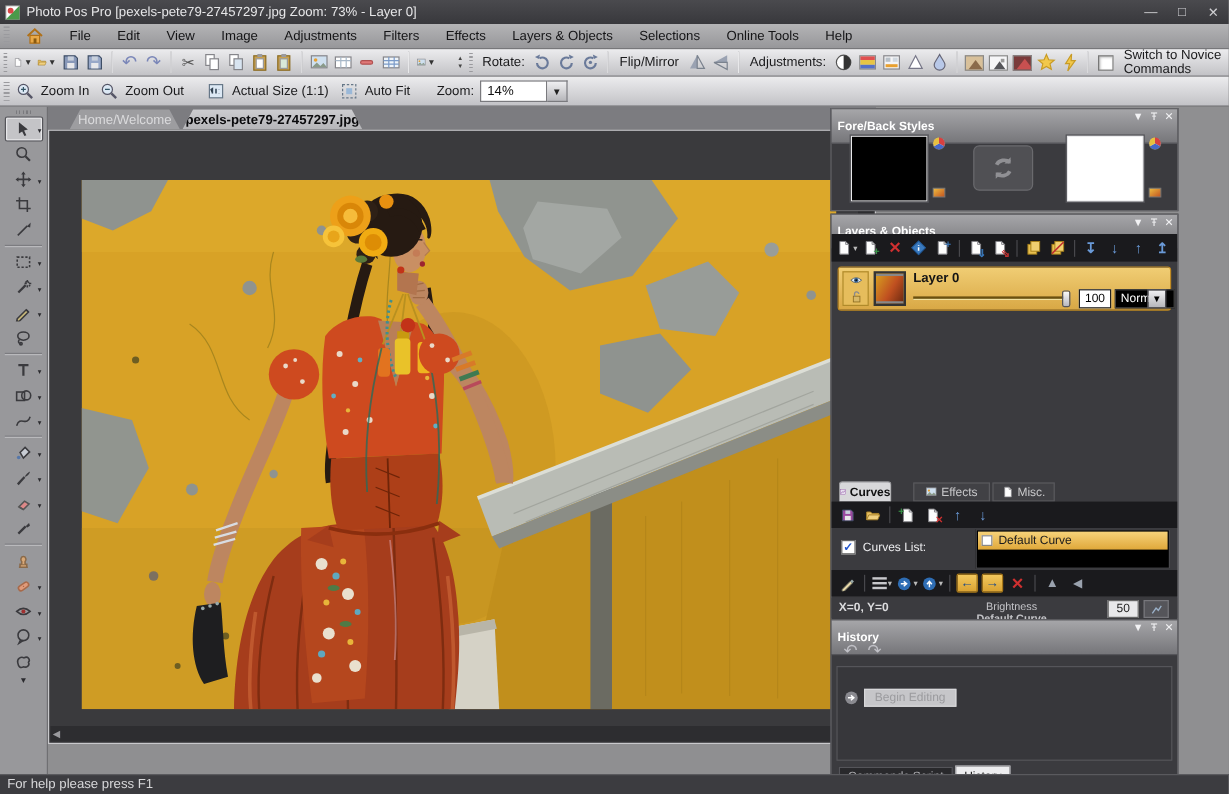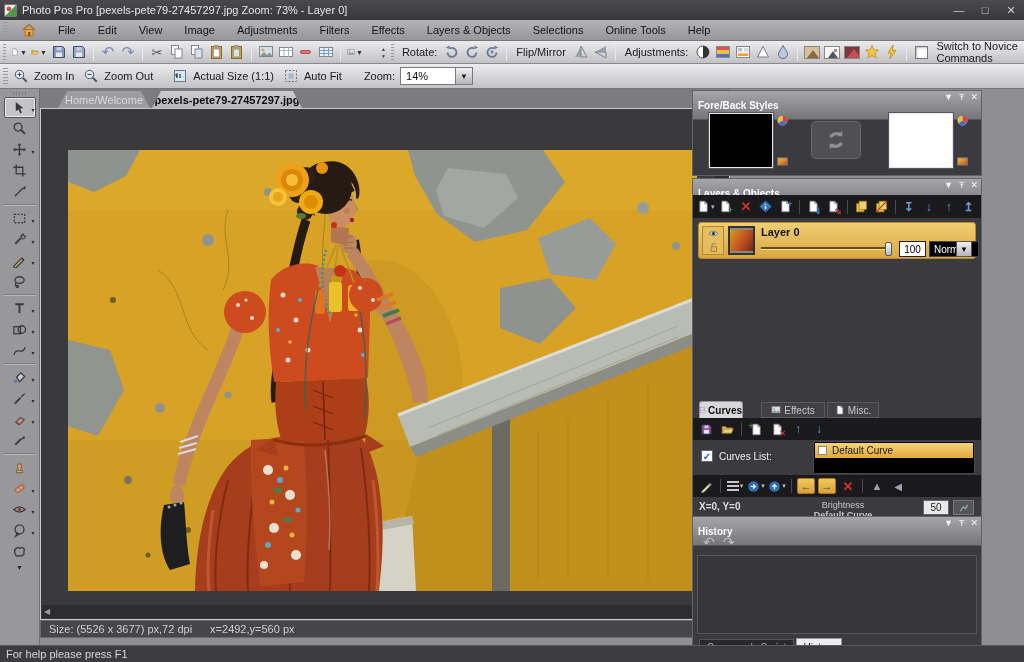--- a/index.html
+++ b/index.html
@@ -719,24 +719,20 @@
         </div>
         <div class="vscroll">
             <span class="scar">▲</span>
             <span class="scar">▼</span>
           </div>
         <div class="hscroll">
             <span class="scar">◀</span>
             <span class="scar">▶</span>
           </div>
       </div>
-      <div class="docstatus">
-        <span>Size: (5526 x 3677) px,72 dpi</span>
-        <span>x=2492,y=560 px</span>
-      </div>
     </div>
 
     <div class="rightcol">
 
       <div class="panel" style="top:1px;height:86px">
         <div class="phead">
             <span>Fore/Back Styles</span>
           <span class="phbtns">
               <span>▼</span>
               <span>Ŧ</span>
@@ -989,20 +985,26 @@
             <span>History</span>
           <span class="phbtns">
               <span>▼</span>
               <span>Ŧ</span>
               <span>✕</span>
             </span>
         </div>
         <span class="abs" style="left:10px;top:17px;font-size:14px;color:#c0c0c6">↶</span>
         <span class="abs" style="left:30px;top:17px;font-size:14px;color:#c0c0c6">↷</span>
         <div class="abs" style="left:4px;right:4px;top:38px;bottom:25px;background:#37373b;border:1px solid #55555a">
+          <div class="abs" style="left:0;right:0;top:16px;height:18px;display:flex;align-items:center">
+            <svg width="13" height="13" viewBox="0 0 16 16" style="margin:0 4px 0 5px;color:#8a8a90">
+                <use href="#i-circarrow"></use>
+              </svg>
+            <span class="ghost">Begin Editing</span>
+          </div>
         </div>
         <span class="abs" style="left:6px;bottom:3px;width:95px;height:17px;background:#29292c;border:1px solid #55555a;color:#b0b0b4;font-size:10px;display:flex;align-items:center;justify-content:center">Commands Script</span>
         <span class="abs" style="left:103px;bottom:3px;width:46px;height:18px;background:#ededef;border:1px solid #9a9a9e;color:#111;font-size:10px;display:flex;align-items:center;justify-content:center">History</span>
       </div>
 
     </div>
   </div>
 
   <div class="appstatus">
     <span>For help please press F1</span>

